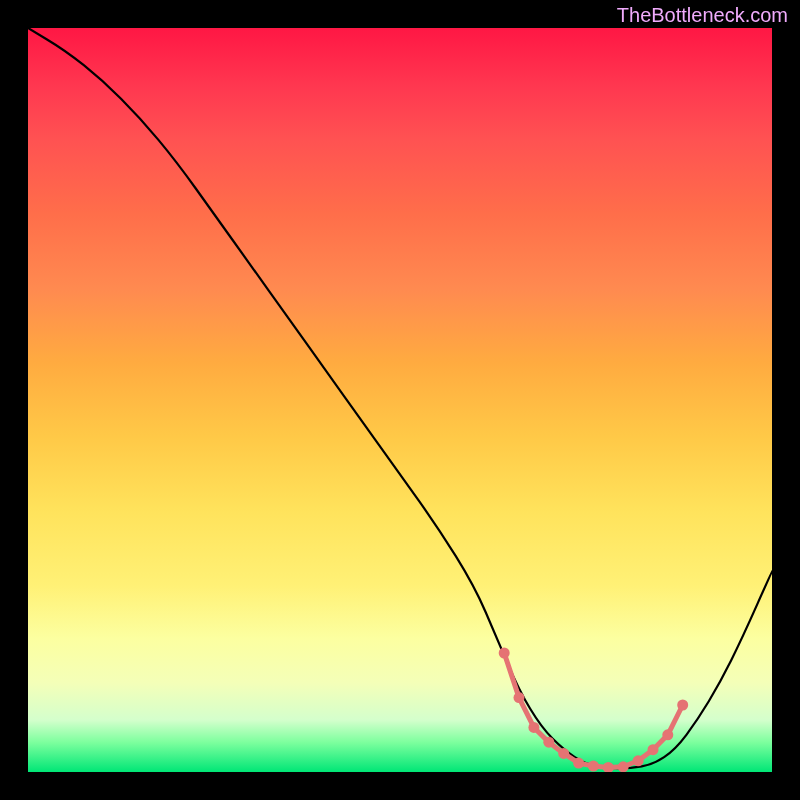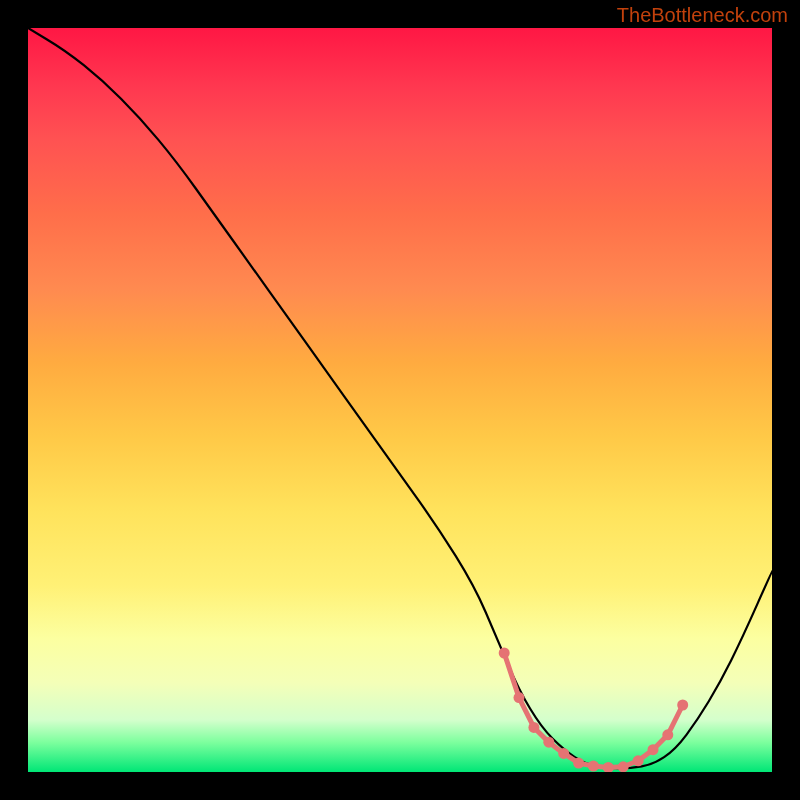--- a/index.html
+++ b/index.html
@@ -7,21 +7,21 @@
     width: 800px;
     height: 800px;
     background: #000;
     position: relative;
     font-family: Arial, sans-serif;
   }
   .watermark {
     position: absolute;
     top: 4px;
     right: 12px;
-    color: #c2410c;
+    color: #f0abfc;
     font-size: 20px;
     font-weight: 500;
     z-index: 10;
   }
   .plot-area {
     position: absolute;
     left: 28px;
     top: 28px;
     width: 744px;
     height: 744px;

